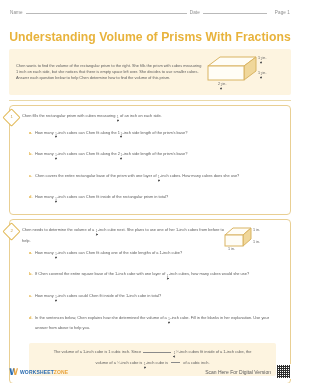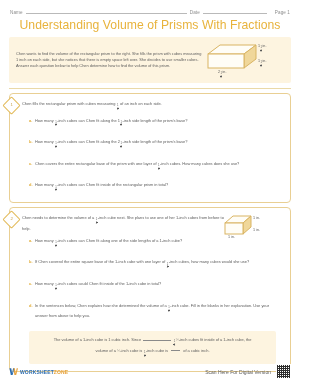--- a/index.html
+++ b/index.html
@@ -33,22 +33,22 @@
     height: 4px;
   }
   .nr-line.date { flex: 0 0 64px; }
   .nr-page { white-space: nowrap; margin-left: 5px; }
 
   
   .title {
     text-align: center;
     font-size: 12.2px;
     color: #e8b33c;
-    font-weight: 400;
-    margin: 3px 0 5px 0;
+    font-weight: 700;
+    margin: 15px 0 5px 0;
     letter-spacing: .05px;
   }
 
   
   .intro {
     margin: 0 9px;
     background: #fdf4e0;
     border-radius: 2px;
     display: flex;
     align-items: center;

